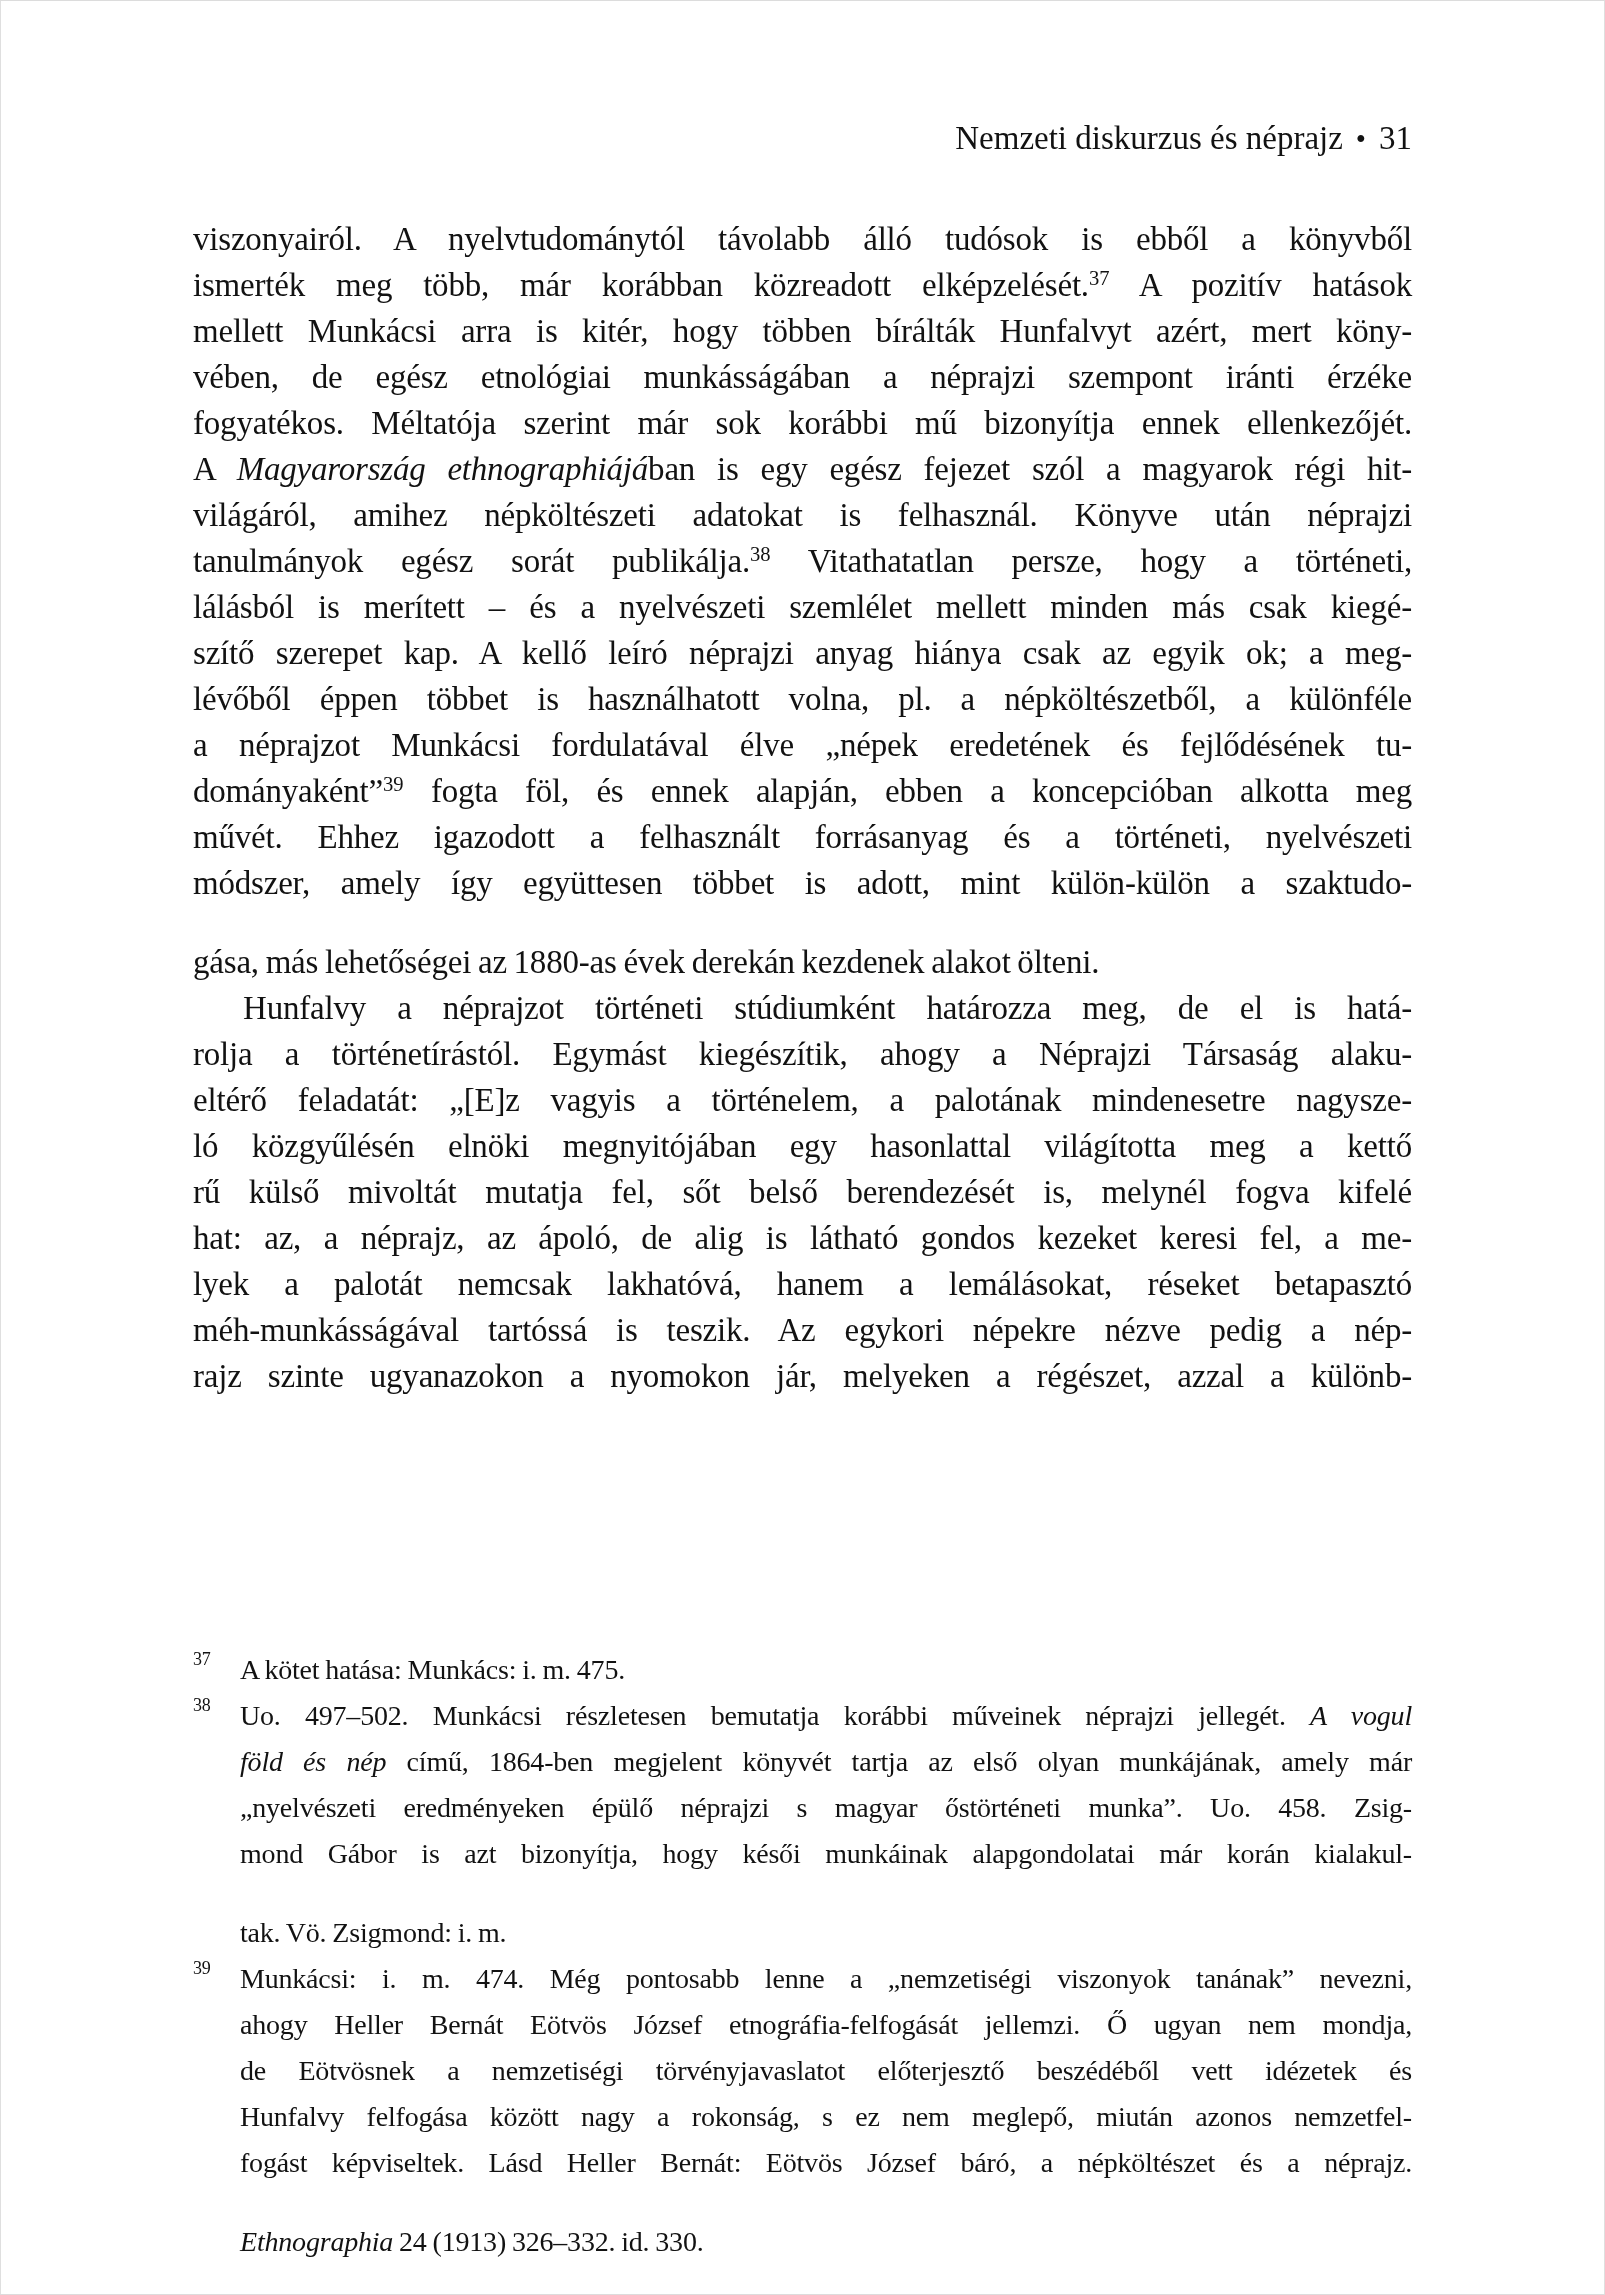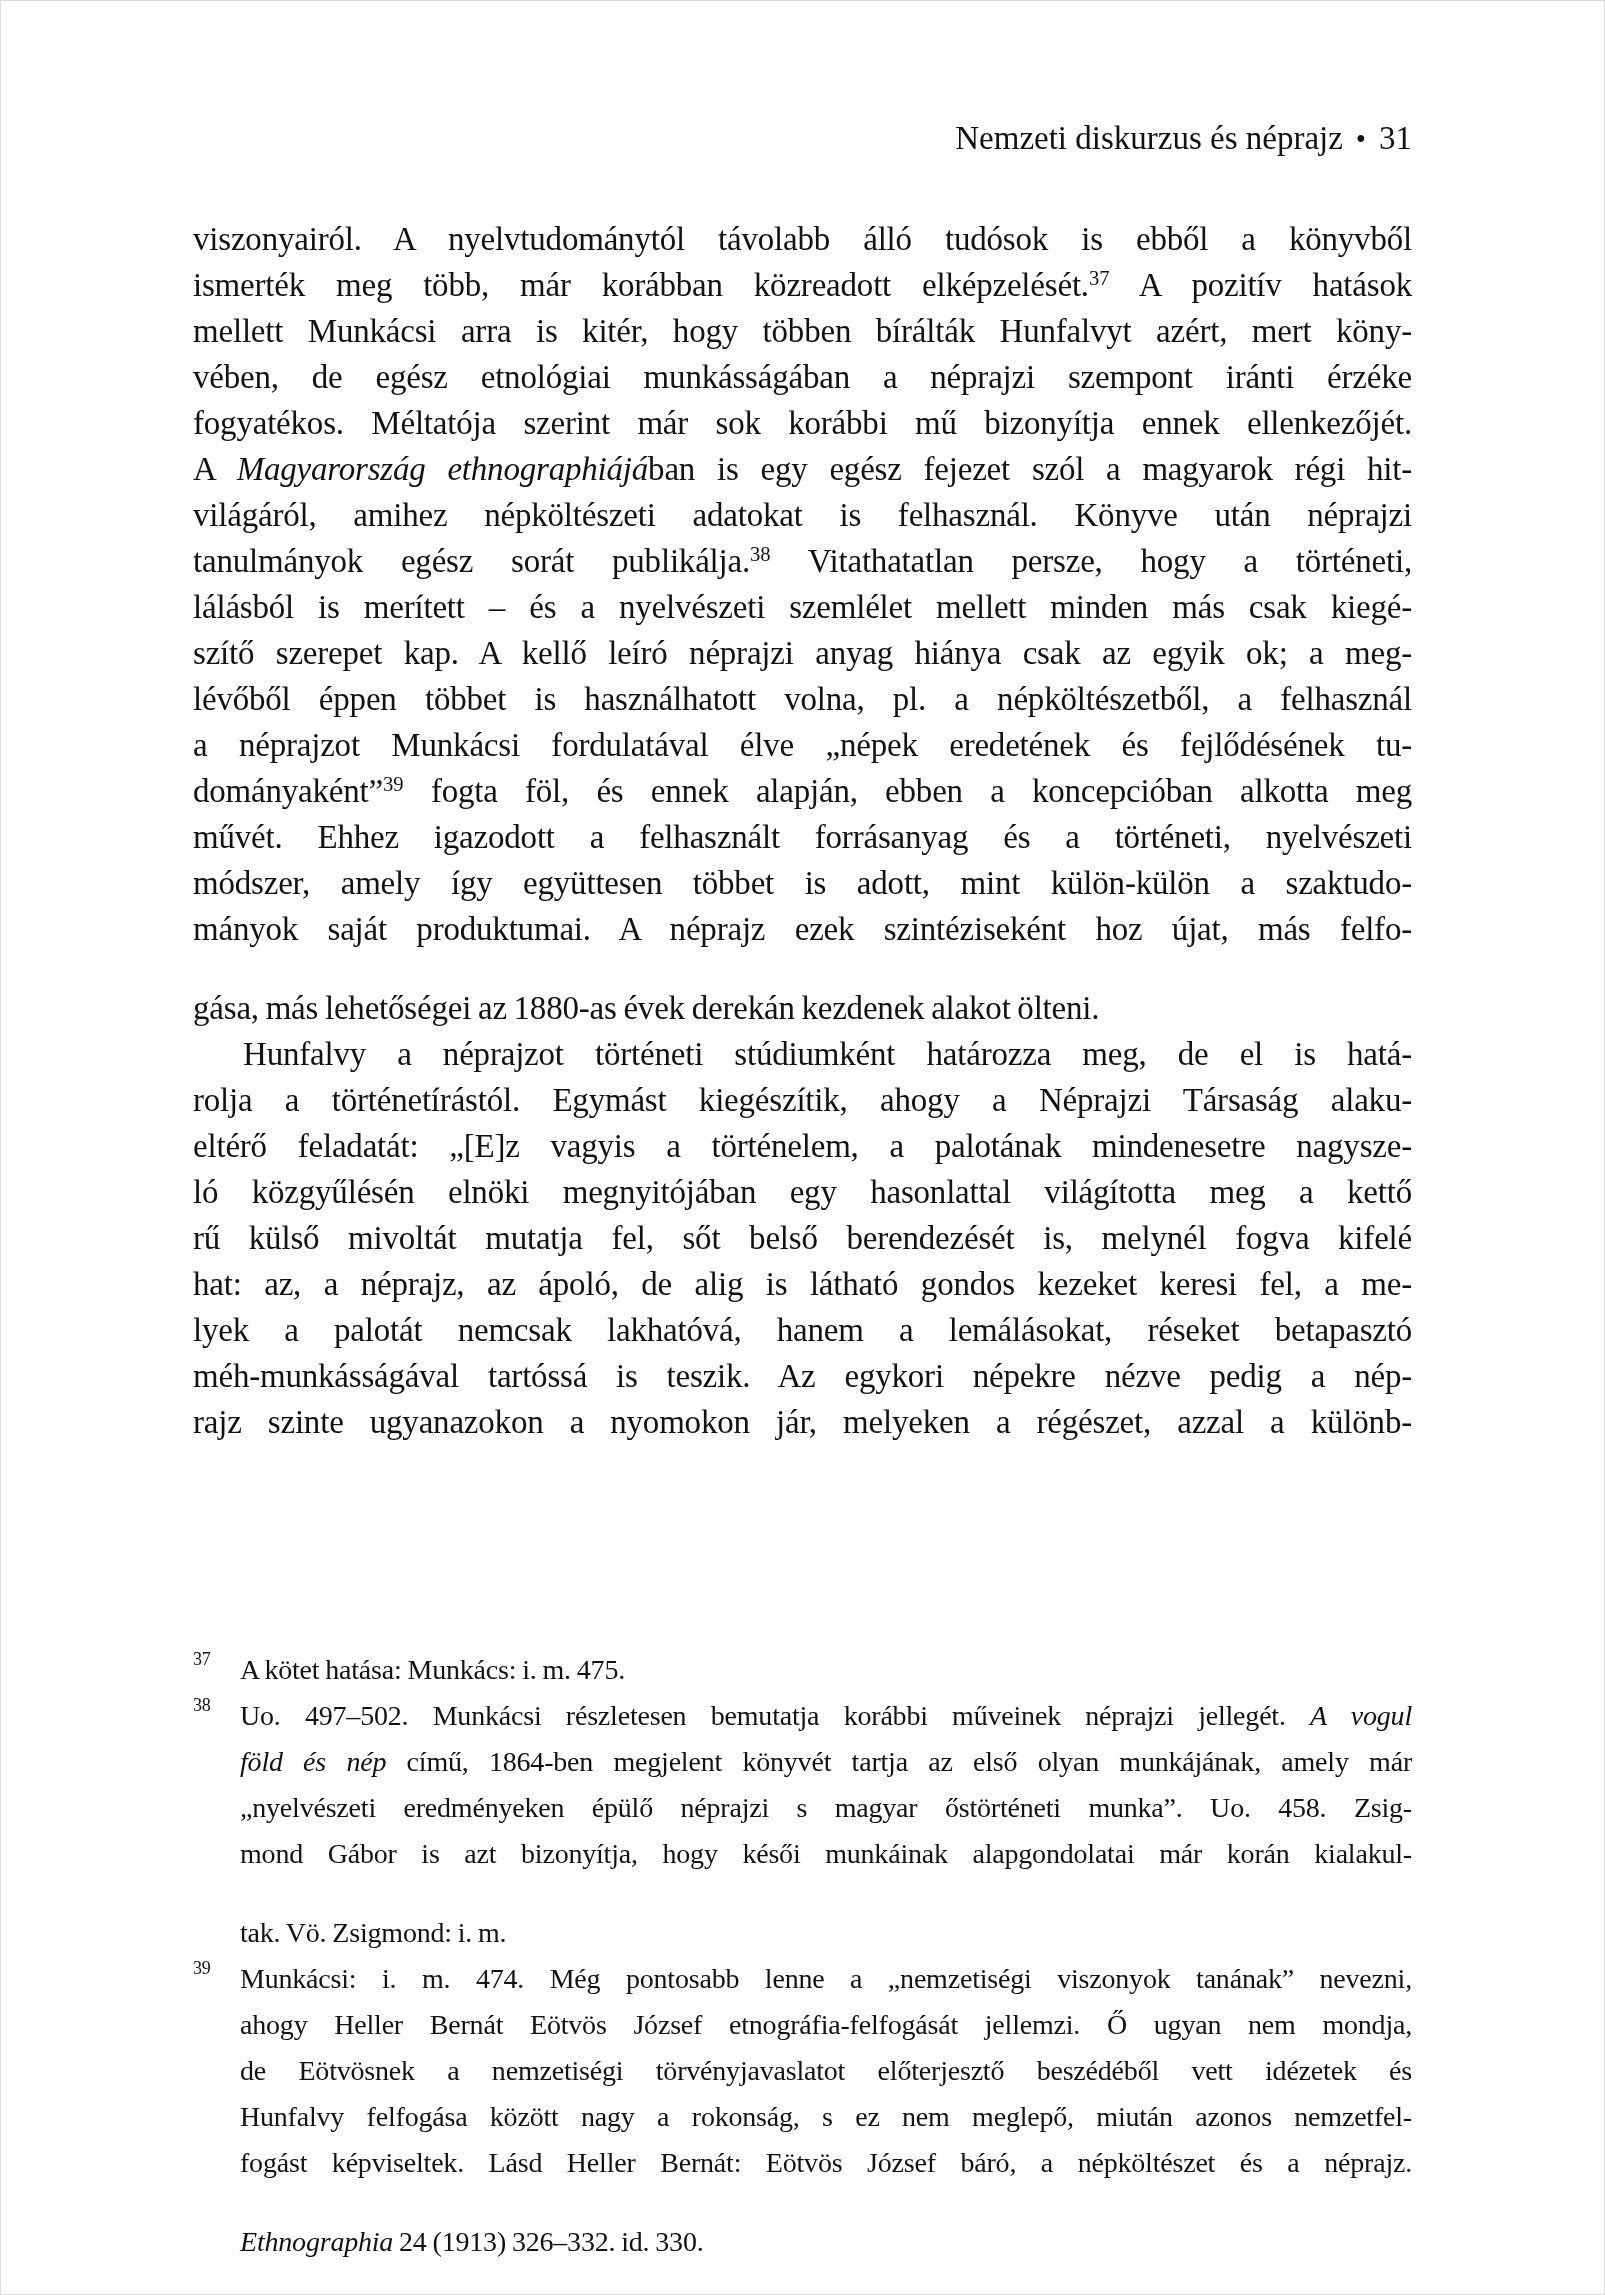--- a/index.html
+++ b/index.html
@@ -58,26 +58,25 @@
         <div class="line">viszonyairól. A nyelvtudománytól távolabb álló tudósok is ebből a könyvből</div>
         <div class="line">ismerték meg több, már korábban közreadott elképzelését.<sup>37</sup> A pozitív hatások</div>
         <div class="line">mellett Munkácsi arra is kitér, hogy többen bírálták Hunfalvyt azért, mert köny-</div>
         <div class="line">vében, de egész etnológiai munkásságában a néprajzi szempont iránti érzéke</div>
         <div class="line">fogyatékos. Méltatója szerint már sok korábbi mű bizonyítja ennek ellenkezőjét.</div>
         <div class="line">A <span class="it">Magyarország ethnographiájá</span>ban is egy egész fejezet szól a magyarok régi hit-</div>
         <div class="line">világáról, amihez népköltészeti adatokat is felhasznál. Könyve után néprajzi</div>
         <div class="line">tanulmányok egész sorát publikálja.<sup>38</sup> Vitathatatlan persze, hogy a történeti,</div>
         <div class="line">lálásból is merített – és a nyelvészeti szemlélet mellett minden más csak kiegé-</div>
         <div class="line">szítő szerepet kap. A kellő leíró néprajzi anyag hiánya csak az egyik ok; a meg-</div>
-        <div class="line">lévőből éppen többet is használhatott volna, pl. a népköltészetből, a felhasznál</div>
+        <div class="line">lévőből éppen többet is használhatott volna, pl. a népköltészetből, a különféle</div>
         <div class="line">a néprajzot Munkácsi fordulatával élve „népek eredetének és fejlődésének tu-</div>
         <div class="line">dományaként”<sup>39</sup> fogta föl, és ennek alapján, ebben a koncepcióban alkotta meg</div>
         <div class="line">művét. Ehhez igazodott a felhasznált forrásanyag és a történeti, nyelvészeti</div>
         <div class="line">módszer, amely így együttesen többet is adott, mint külön-külön a szaktudo-</div>
-        <div class="line">mányok saját produktumai. A néprajz ezek szintéziseként hoz újat, más felfo-</div>
         <div class="line last">gása, más lehetőségei az 1880-as évek derekán kezdenek alakot ölteni.</div>
       </div>
       <div class="para indent">
         <div class="line">Hunfalvy a néprajzot történeti stúdiumként határozza meg, de el is hatá-</div>
         <div class="line">rolja a történetírástól. Egymást kiegészítik, ahogy a Néprajzi Társaság alaku-</div>
         <div class="line">eltérő feladatát: „[E]z vagyis a történelem, a palotának mindenesetre nagysze-</div>
         <div class="line">ló közgyűlésén elnöki megnyitójában egy hasonlattal világította meg a kettő</div>
         <div class="line">rű külső mivoltát mutatja fel, sőt belső berendezését is, melynél fogva kifelé</div>
         <div class="line">hat: az, a néprajz, az ápoló, de alig is látható gondos kezeket keresi fel, a me-</div>
         <div class="line">lyek a palotát nemcsak lakhatóvá, hanem a lemálásokat, réseket betapasztó</div>

